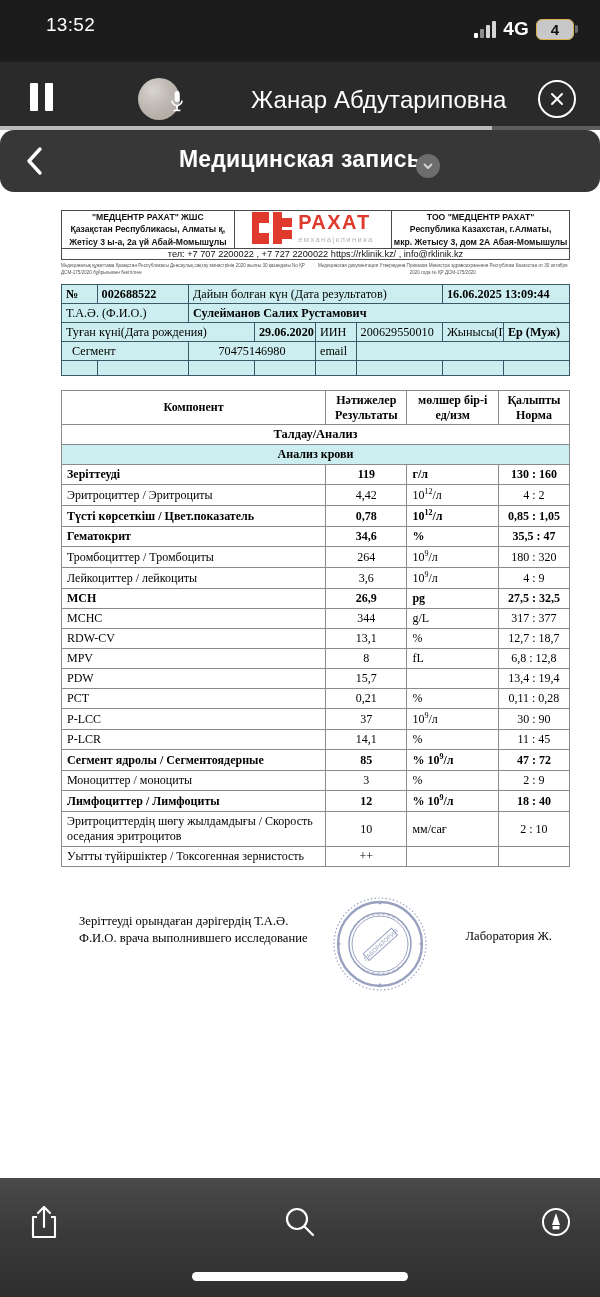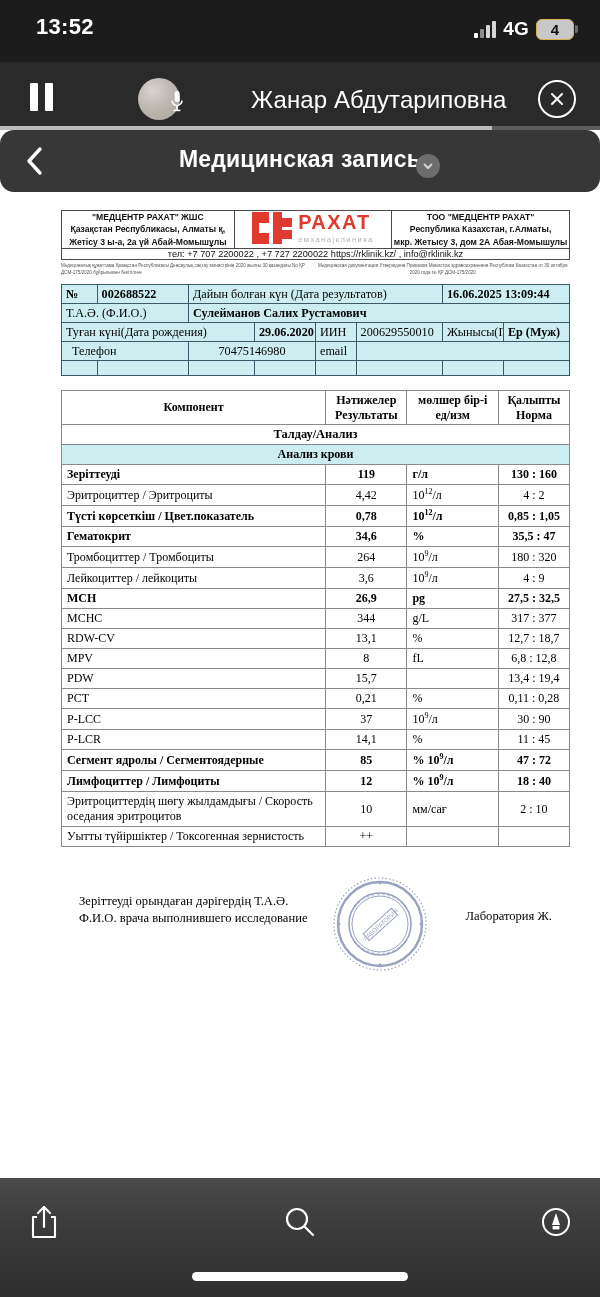--- a/index.html
+++ b/index.html
@@ -10,22 +10,22 @@
     overflow: hidden;
   }
   .screen { position: relative; width: 600px; height: 1297px; background: #fff; }
 
   
   .statusbar {
     position: absolute; top: 0; left: 0; width: 600px; height: 62px;
     background: #1c1c1c; color: #fff;
   }
   .status-time {
-    position: absolute; left: 36px; top: 14px;
-    font-size: 22px; font-weight: 700; letter-spacing: 0.3px;
+    position: absolute; left: 46px; top: 14px;
+    font-size: 19px; font-weight: 400; letter-spacing: 0.3px;
   }
   .status-right {
     position: absolute; right: 22px; top: 18px;
     display: flex; align-items: center; gap: 7px;
   }
   .sig { display: flex; align-items: flex-end; gap: 2px; height: 18px; }
   .sig i { display: block; width: 4px; background: #8d8d8d; border-radius: 1px; }
   .sig i:nth-child(1) { height: 5px; background:#ffffff; }
   .sig i:nth-child(2) { height: 9px; background:#8d8d8d; }
   .sig i:nth-child(3) { height: 13px; background:#d6d6d6; }
@@ -344,21 +344,21 @@
         </tr>
         <tr>
           <td colspan="3">Туған күні(Дата рождения)</td>
           <td class="b">29.06.2020</td>
           <td>ИИН</td>
           <td>200629550010</td>
           <td>Жынысы(Пол )</td>
           <td class="b">Ер (Муж)</td>
         </tr>
         <tr>
-          <td colspan="2" style="padding-left:10px">Телефон</td>
+          <td colspan="2" style="padding-left:10px">Сегмент</td>
           <td colspan="2" style="text-align:center">70475146980</td>
           <td colspan="1">email</td>
           <td colspan="3"></td>
         </tr>
         <tr class="blank">
           <td></td>
               <td></td>
               <td></td>
               <td></td>
               <td></td>
@@ -478,20 +478,26 @@
               <td>P-LCR</td>
               <td class="c">14,1</td>
               <td class="u">%</td>
               <td class="c">11 : 45</td>
             </tr>
             <tr class="bold">
               <td>Сегмент ядролы / Сегментоядерные</td>
               <td class="c">85</td>
               <td class="u">% 10<sup>9</sup>/л</td>
               <td class="c">47 : 72</td>
+            </tr>
+            <tr>
+              <td>Моноциттер / моноциты</td>
+              <td class="c">3</td>
+              <td class="u">%</td>
+              <td class="c">2 : 9</td>
             </tr>
             <tr class="bold">
               <td>Лимфоциттер / Лимфоциты</td>
               <td class="c">12</td>
               <td class="u">% 10<sup>9</sup>/л</td>
               <td class="c">18 : 40</td>
             </tr>
             <tr>
               <td>Эритроциттердің шөгу жылдамдығы / Скорость оседания эритроцитов</td>
               <td class="c">10</td>

